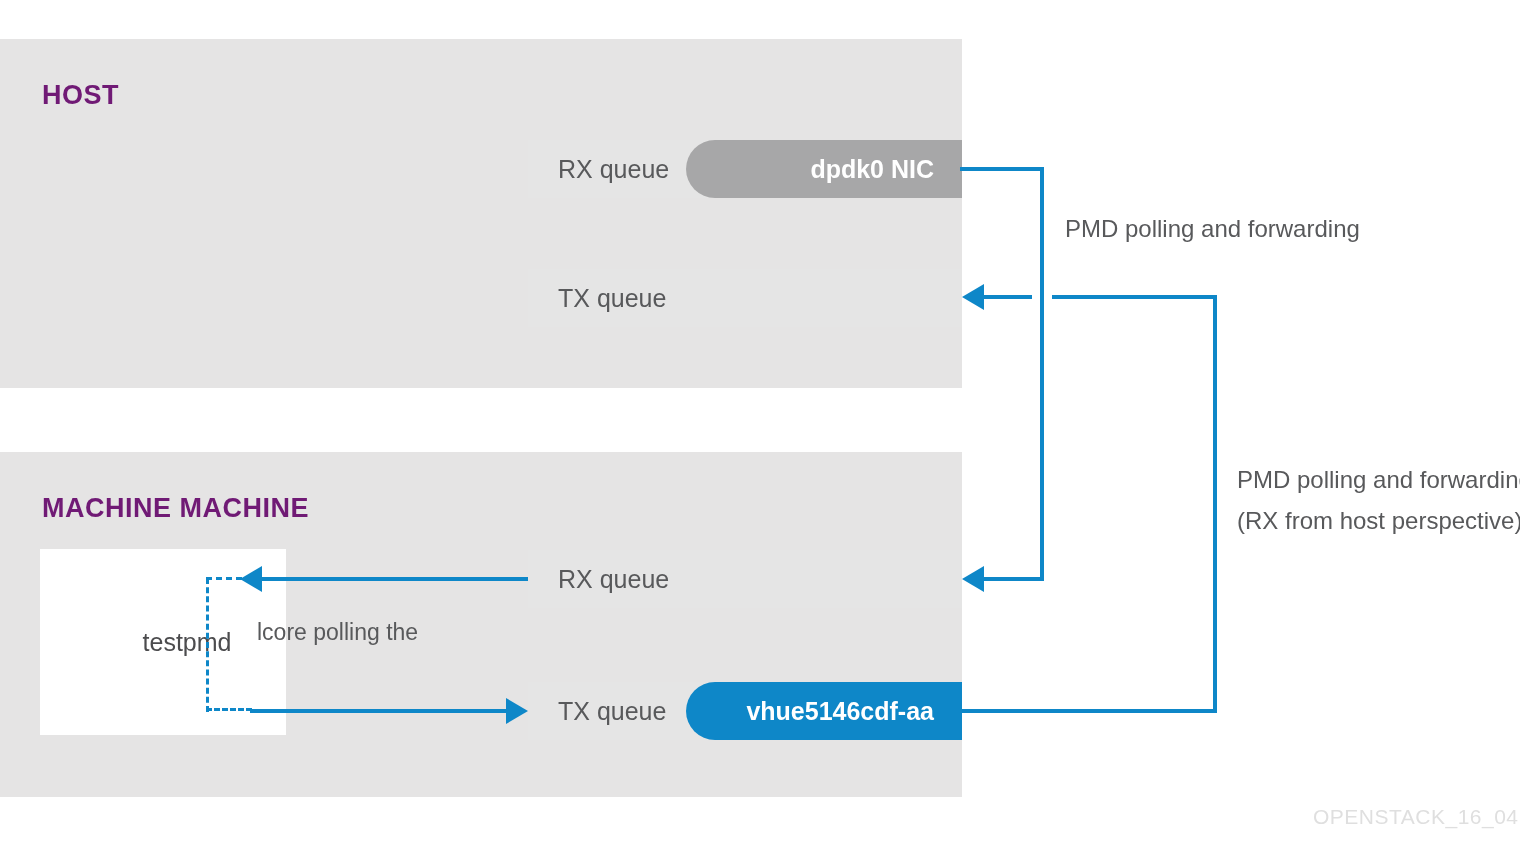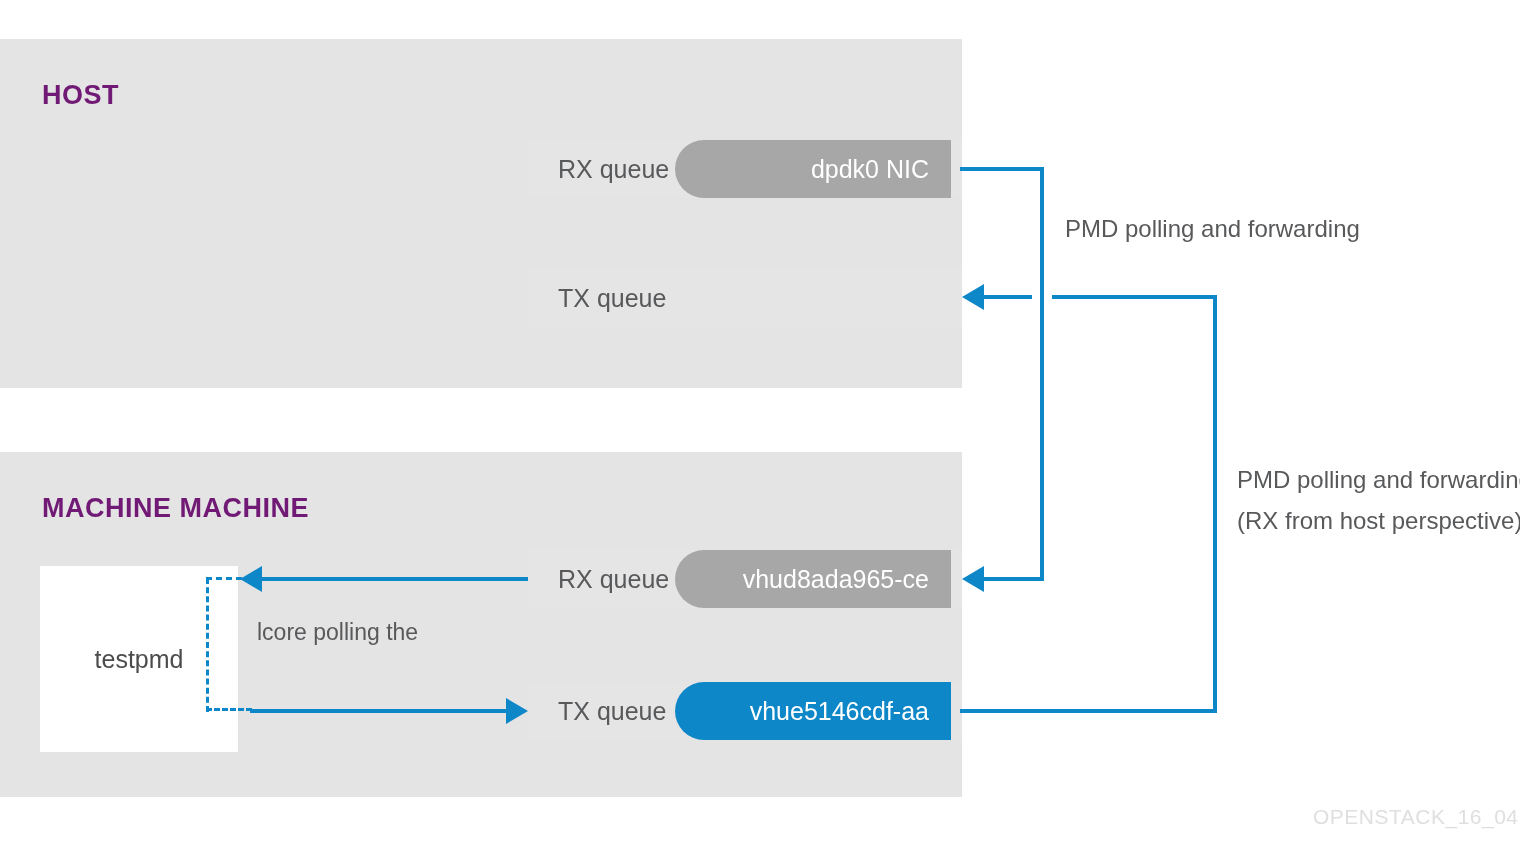--- a/index.html
+++ b/index.html
@@ -15,27 +15,27 @@
     font-size:27px;font-weight:bold;letter-spacing:.5px;color:#701a75;
   }
   .qrow{position:absolute;left:528px;width:434px;height:58px;background:#e5e5e5;}
   .row-host-rx{top:140px;} .row-host-tx{top:269px;}
   .row-vm-rx{top:550px;}  .row-vm-tx{top:682px;}
   .qlabel{
     position:absolute;left:30px;top:0;line-height:58px;
     font-size:25px;color:#58595b;white-space:nowrap;
   }
   .pill{
-    position:absolute;right:11px;top:0;width:276px;height:58px;box-sizing:border-box;
-    border-radius:29px 0 0 29px;color:#ffffff;font-weight:normal;font-size:25px;
-    line-height:58px;text-align:right;padding-right:22px;white-space:nowrap;
+    position:absolute;right:0;top:0;width:276px;height:58px;box-sizing:border-box;
+    border-radius:29px 0 0 29px;color:#ffffff;font-weight:bold;font-size:25px;
+    line-height:58px;text-align:right;padding-right:28px;white-space:nowrap;
   }
   .pill-gray{background:#a7a7a8;}
   .pill-blue{background:#0e87c8;}
-  .app-box{position:absolute;left:40px;top:566px;width:198px;height:186px;background:#ffffff;}
+  .app-box{position:absolute;left:40px;top:549px;width:198px;height:186px;background:#ffffff;padding-left:48px;}
   .app-box span{
     display:block;width:100%;text-align:center;line-height:186px;
     font-size:25px;color:#4c4c4e;
   }
   
   .hline{position:absolute;height:4px;background:#0e87c8;}
   .vline{position:absolute;width:4px;background:#0e87c8;}
   .dash-v{position:absolute;width:0;border-left:3px dashed #0e87c8;}
   .dash-h{position:absolute;height:0;border-top:3px dashed #0e87c8;}
   .ahead{position:absolute;width:0;height:0;border-top:13px solid transparent;border-bottom:13px solid transparent;}
@@ -69,21 +69,20 @@
 
   <div class="qrow row-host-rx">
     <span class="qlabel">RX queue</span>
     <span class="pill pill-gray">dpdk0 NIC</span>
   </div>
   <div class="qrow row-host-tx">
     <span class="qlabel">TX queue</span>
   </div>
   <div class="qrow row-vm-rx">
     <span class="qlabel">RX queue</span>
-    <span class="pill pill-gray">vhud8ada965-ce</span>
   </div>
   <div class="qrow row-vm-tx">
     <span class="qlabel">TX queue</span>
     <span class="pill pill-blue">vhue5146cdf-aa</span>
   </div>
 
   <div class="hline" style="left:960px;top:167px;width:84px;"></div>
   <div class="vline" style="left:1040px;top:167px;height:414px;"></div>
   <div class="hline" style="left:974px;top:577px;width:70px;"></div>
   <div class="ahead ahead-left" style="left:962px;top:566px;"></div>

